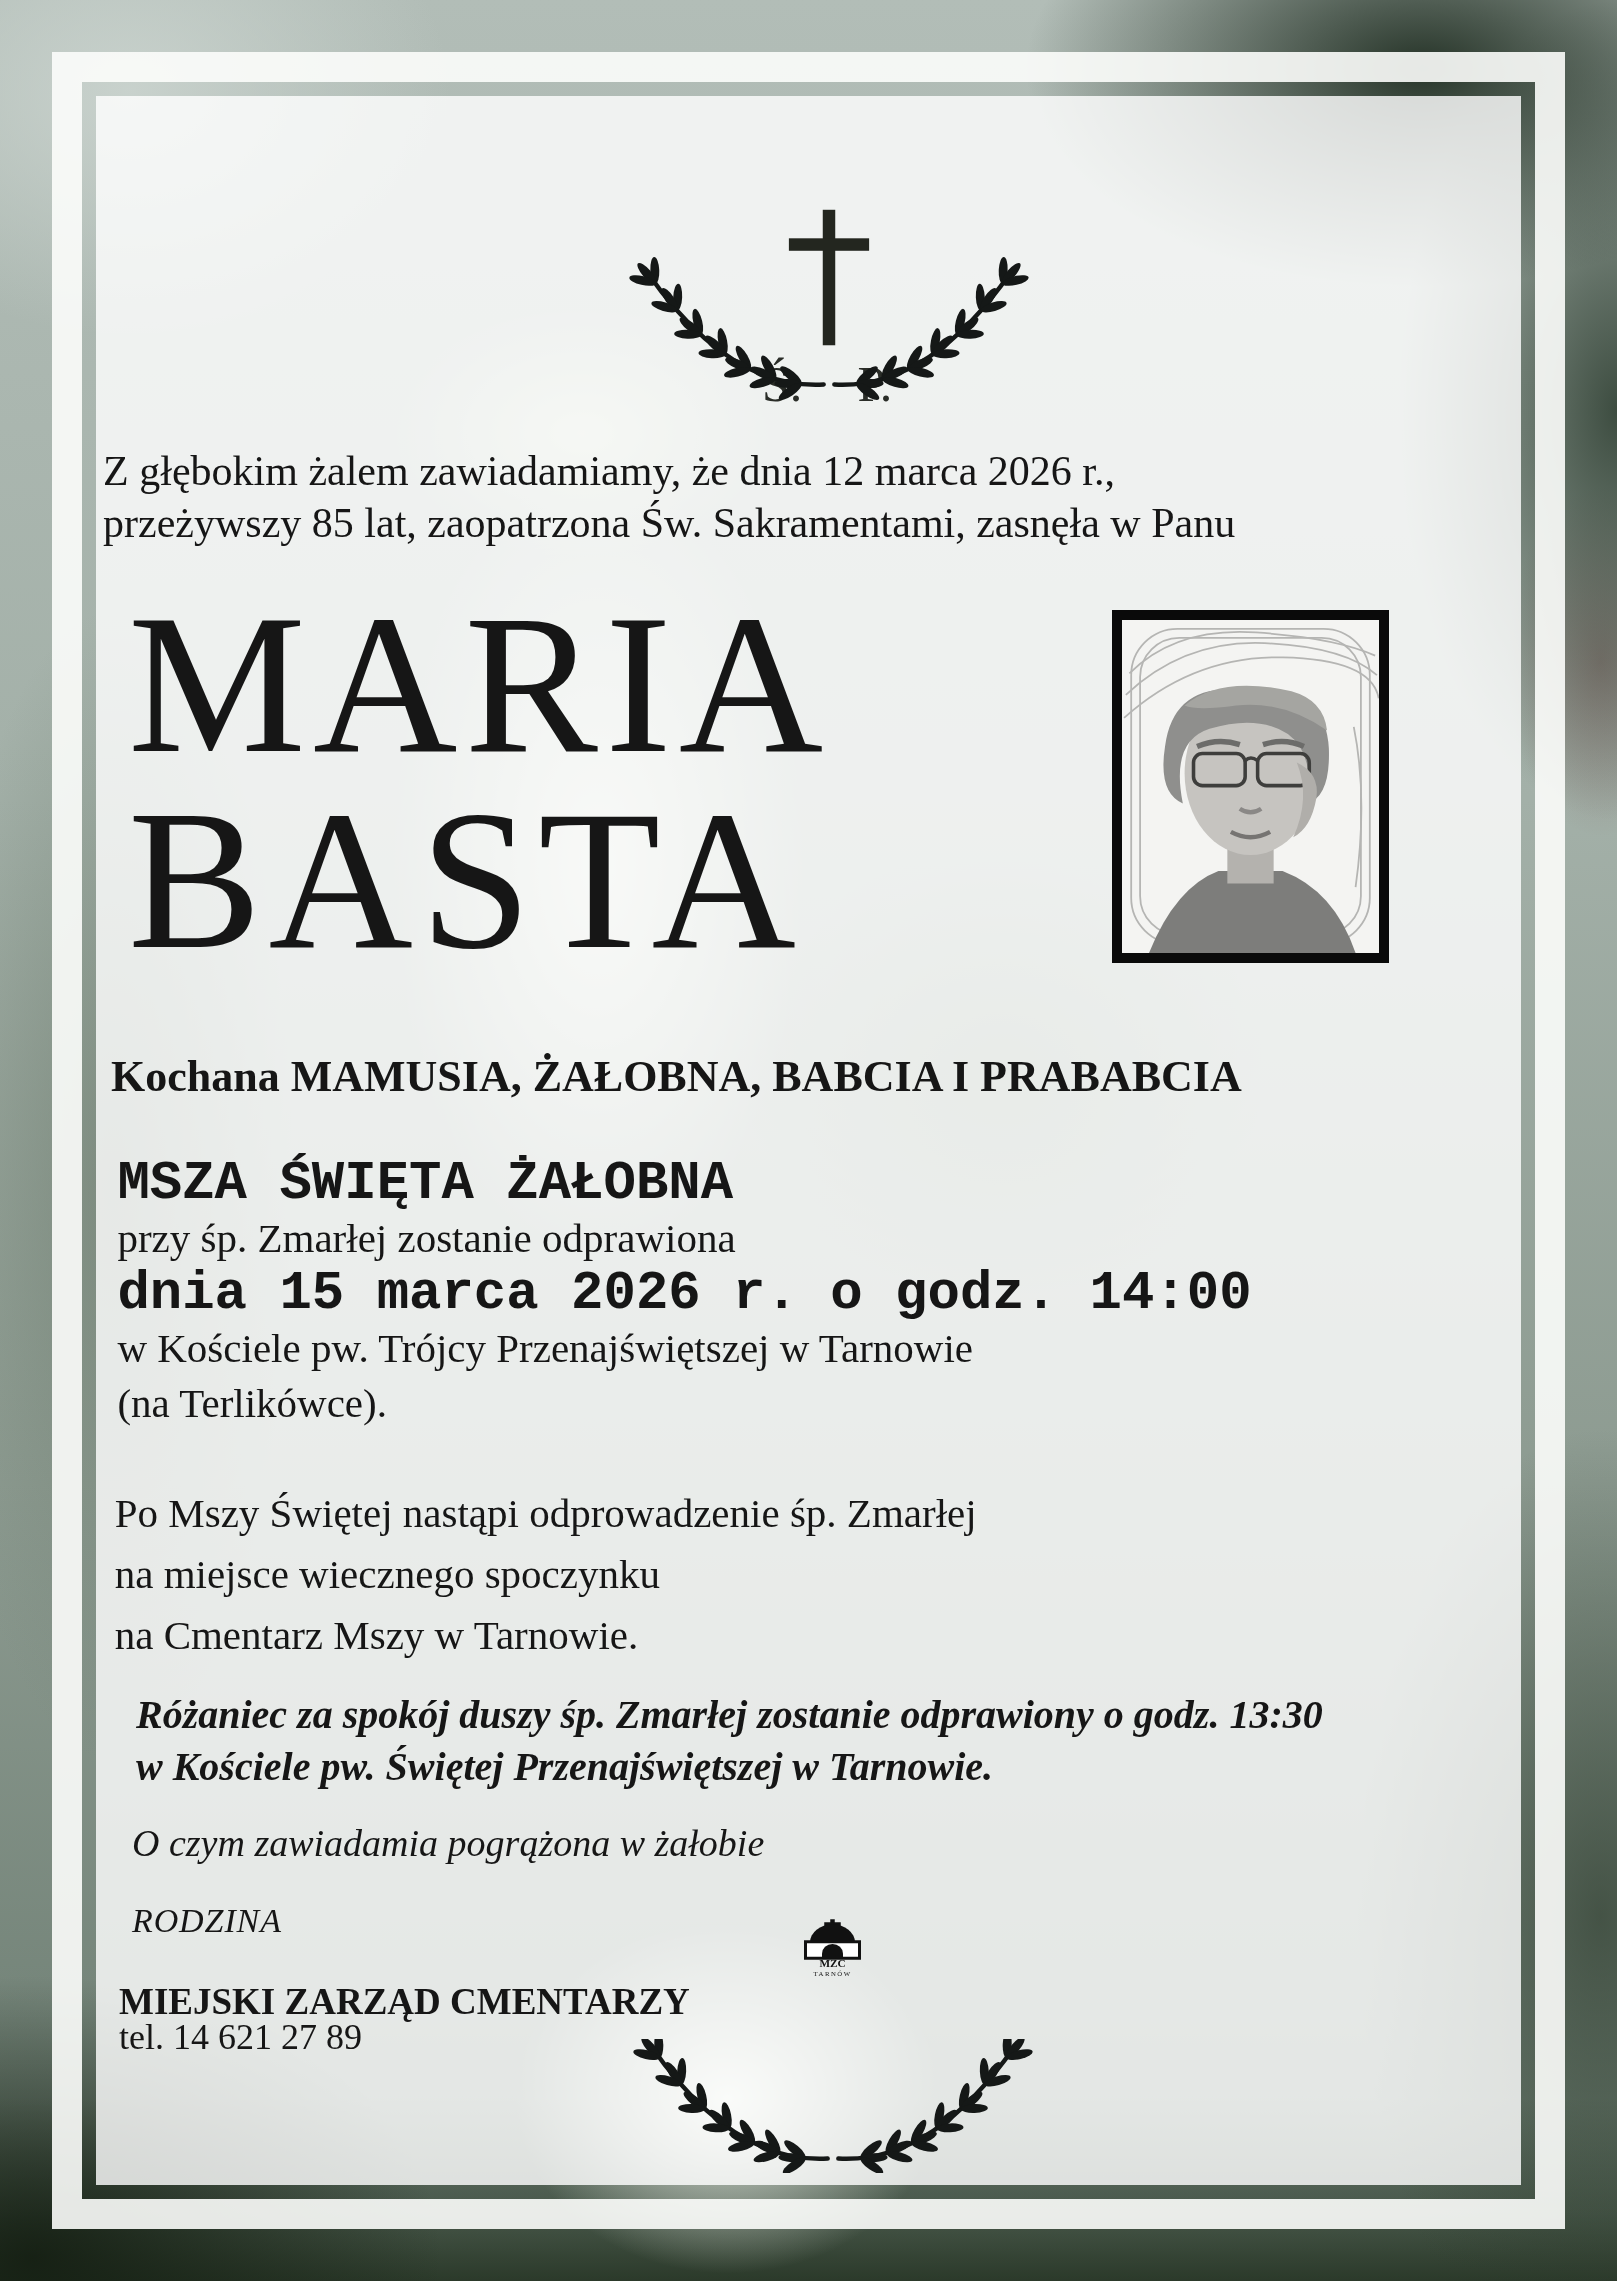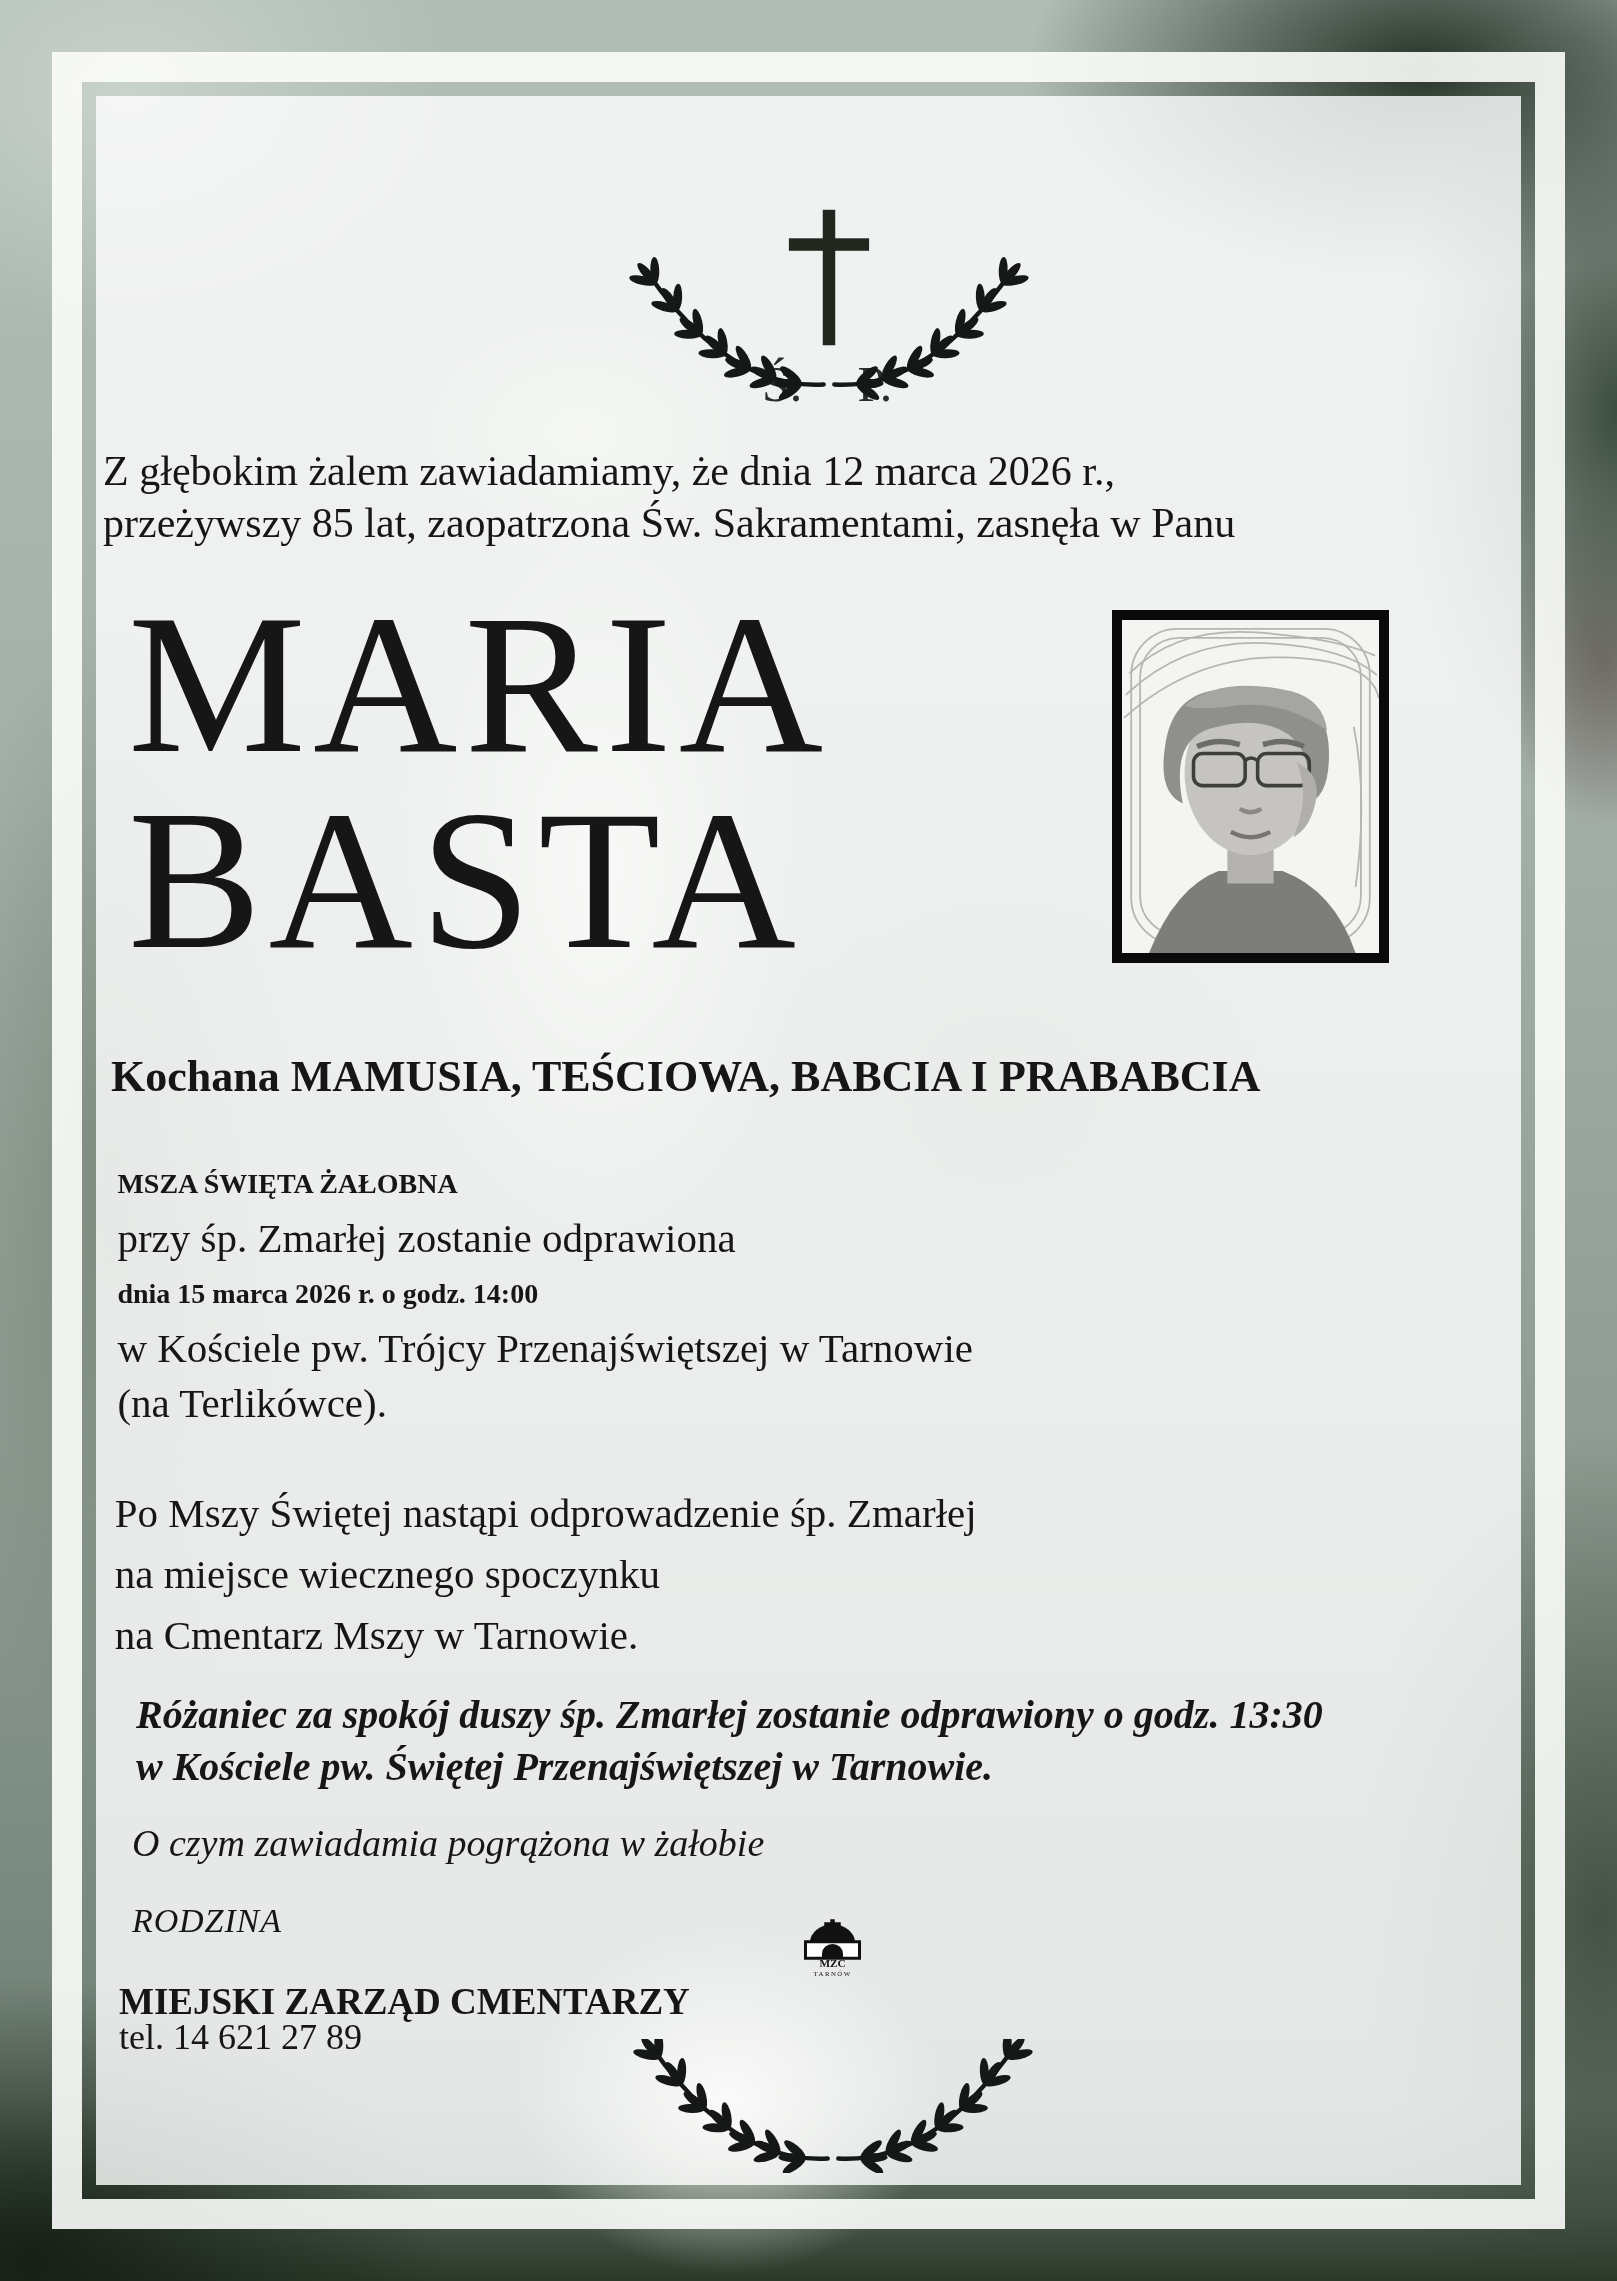--- a/index.html
+++ b/index.html
@@ -31,21 +31,21 @@
   .emblem-bottom{position:absolute;left:532px;top:1943px;width:410px;height:134px;}
   
   .intro{top:349px;left:7.1px;right:-7.1px;font-size:42px;line-height:52px;}
   .name-block{position:absolute;left:32px;top:490px;width:902px;
     font-size:200px;line-height:196px;letter-spacing:7.1px;}
   .photo{position:absolute;left:1016px;top:514px;width:257px;height:333px;
     border:10.7px solid #0a0a0a;background:#f5f5f3;}
   .photo svg{display:block;width:100%;height:100%;}
   .relation{top:952px;left:15px;right:-15px;font-size:44px;font-weight:bold;}
   .mass{top:1060px;left:21.4px;right:-21.4px;font-size:41px;line-height:55px;}
-  .mass .h{font-size:28px;}
+  .mass .h{font-size:54px;font-family:Liberation Mono, monospace;}
   .procession{top:1387px;left:18.7px;right:-18.7px;font-size:41px;line-height:61px;}
   .rosary{top:1593px;left:40px;right:-40px;font-size:40px;line-height:52px;
     font-weight:bold;font-style:italic;}
   .closing{top:1723px;left:36px;right:-36px;font-size:38px;line-height:49px;font-style:italic;}
   .closing .rodzina{font-size:34px;letter-spacing:0.9px;margin-top:28px;}
   .mzc-logo{position:absolute;left:684px;top:1823px;width:105px;height:59px;}
   .org{top:1882px;left:23px;right:-23px;font-size:37px;font-weight:bold;}
   .phone{top:1918px;left:23px;right:-23px;font-size:36px;}
 </style>
 </head>
@@ -148,21 +148,21 @@
           <path d="M138,158 q6,-6 14,0"></path>
         </g>
         <path d="M84,142 q24,-10 48,-2" stroke="#6c6c6a" stroke-width="6" fill="none"></path>
         <path d="M158,140 q24,-8 46,2" stroke="#6c6c6a" stroke-width="6" fill="none"></path>
         <path d="M132,212 q12,8 24,0" stroke="#8a8886" stroke-width="5" fill="none"></path>
         <path d="M122,238 q22,12 44,0" stroke="#767472" stroke-width="5" fill="none"></path>
         <path d="M196,160 q16,40 -4,84 q20,-10 26,-44 q4,-28 -22,-40 z" fill="#b0aeaa"></path>
       </svg>
     </div>
 
-    <div class="blk relation">Kochana MAMUSIA, TEŚCIOWA, BABCIA I PRABABCIA</div>
+    <div class="blk relation">Kochana MAMUSIA, ŻAŁOBNA, BABCIA I PRABABCIA</div>
 
     <div class="blk mass">
       <div class="b h">MSZA ŚWIĘTA ŻAŁOBNA</div>
       <div>przy śp. Zmarłej zostanie odprawiona</div>
       <div class="b h">dnia 15 marca 2026 r. o godz. 14:00</div>
       <div>w Kościele pw. Trójcy Przenajświętszej w Tarnowie</div>
       <div>(na Terlikówce).</div>
     </div>
 
     <div class="blk procession">

